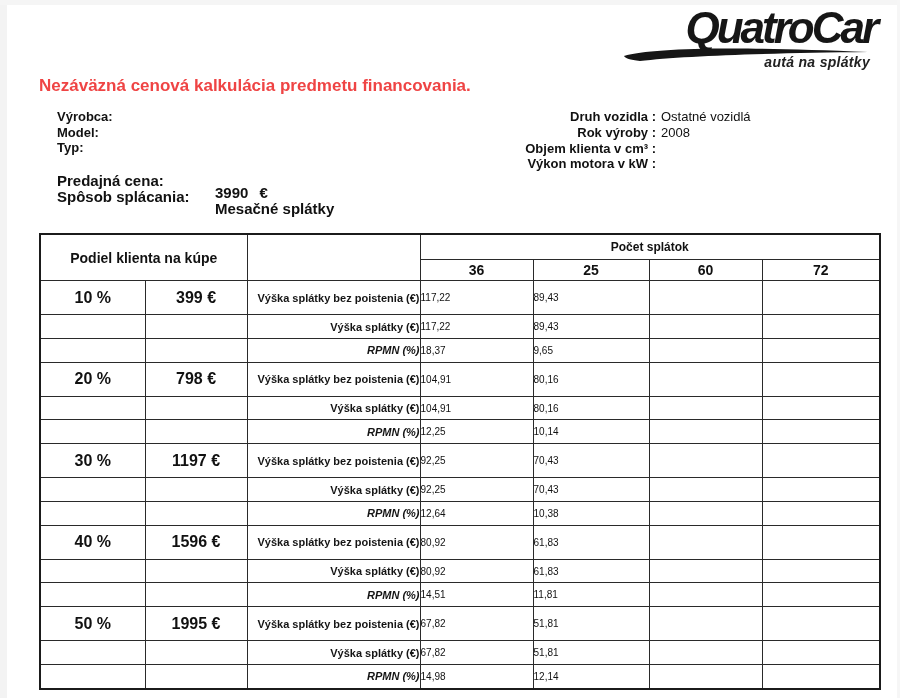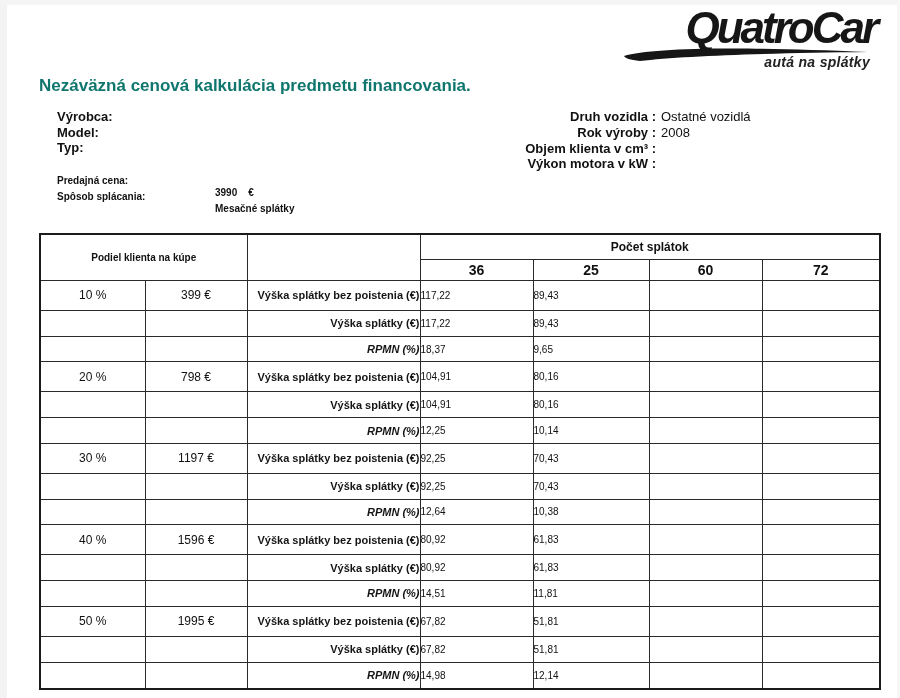--- a/index.html
+++ b/index.html
@@ -19,50 +19,50 @@
     font-size:44px;font-weight:900;font-style:italic;letter-spacing:-3px;
     line-height:1.0;color:#161616;white-space:nowrap;text-align:right;
   }
   .logo svg{position:absolute;left:2px;top:41px;}
   .logo .tagline{
     position:absolute;right:6px;top:37px;font-size:14px;font-weight:bold;
     font-style:italic;color:#222;letter-spacing:0.3px;margin-top:11px;
   }
 
   .title{
-    position:absolute;left:39px;top:76px;font-size:17px;font-weight:bold;color:#0f766e;
+    position:absolute;left:39px;top:76px;font-size:17px;font-weight:bold;color:#ef4444;
   }
 
   
   .info-left{position:absolute;left:57px;top:109px;font-size:13px;font-weight:bold;}
   .info-left .row{height:15.5px;line-height:15.5px;}
-  .price-block{position:absolute;left:57px;top:173px;font-size:10px;font-weight:bold;}
+  .price-block{position:absolute;left:57px;top:173px;font-size:15px;font-weight:bold;}
   .price-block .row{height:16px;line-height:16px;position:relative;}
   .price-block .val{position:absolute;left:158px;top:0;white-space:nowrap;margin-top:12px;}
   .price-block .cur{margin-left:11px;}
 
   
   .info-right{position:absolute;left:428px;top:109px;font-size:13px;}
   .info-right .row{height:15.8px;line-height:15.8px;display:flex;}
   .info-right .lbl{width:228px;text-align:right;font-weight:bold;white-space:nowrap;}
   .info-right .val{margin-left:5px;white-space:nowrap;}
 
   
   table.calc{
     position:absolute;left:39px;top:233px;width:840px;height:457px;
     border-collapse:collapse;table-layout:fixed;
     border:2px solid #1b1b1b;
   }
   table.calc th,table.calc td{
     border:1px solid #2a2a2a;padding:0;overflow:hidden;vertical-align:middle;
   }
-  th.corner{font-size:10px;font-weight:bold;text-align:center;}
+  th.corner{font-size:14px;font-weight:bold;text-align:center;}
   th.group{font-size:12px;font-weight:bold;text-align:center;height:24px;}
   th.count{font-size:14px;font-weight:bold;text-align:center;height:20px;}
-  td.c-share,td.c-amount{font-size:12px;font-weight:normal;text-align:center;}
+  td.c-share,td.c-amount{font-size:16px;font-weight:bold;text-align:center;}
   td.c-label{font-size:11px;text-align:right;white-space:nowrap;color:#151515;font-weight:bold;}
   td.c-label.rpmn{font-style:italic;margin-top:13px;}
   td.c-val{font-size:10px;font-weight:normal;}
 </style>
 </head>
 <body>
 
 <div class="edge-left"></div>
 <div class="edge-top"></div>
 <div class="edge-right"></div>

